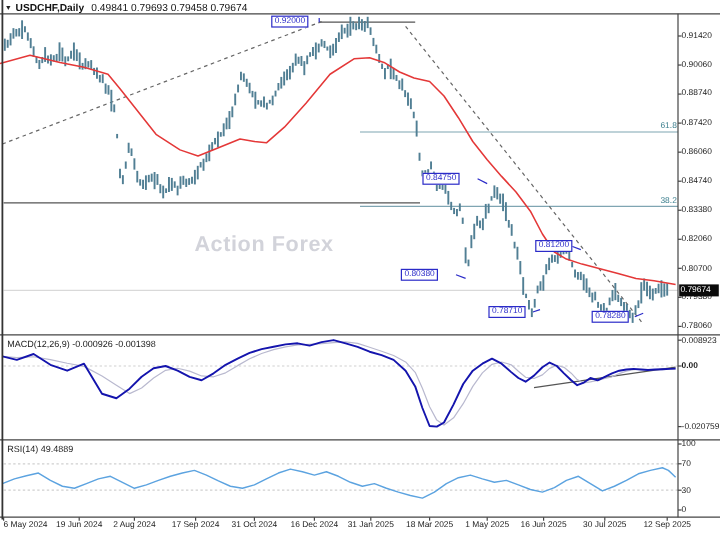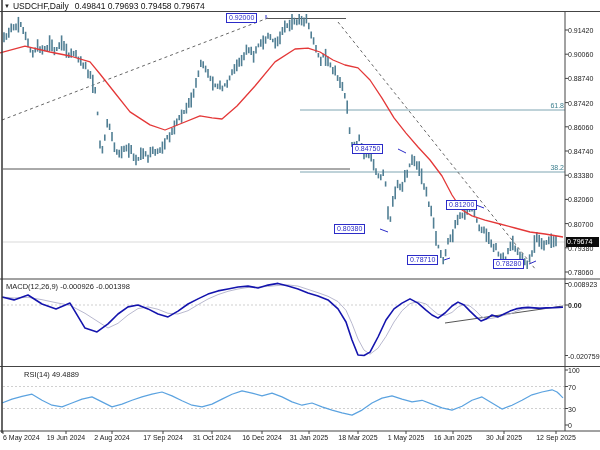--- a/index.html
+++ b/index.html
@@ -6,38 +6,39 @@
   body{width:600px;height:450px;background:#fff;overflow:hidden;position:relative;
        font-family:"Liberation Sans",sans-serif;-webkit-font-smoothing:none;}
   #stage{position:absolute;left:0;top:0;width:600px;height:450px;}
   #watermark{position:absolute;left:162px;top:193px;font-size:18px;font-weight:bold;
              letter-spacing:.5px;color:#d2d3da;z-index:1;}
   #chart-svg{position:absolute;left:0;top:0;z-index:2;}
   #labels{position:absolute;left:0;top:0;width:600px;height:390px;z-index:3;}
   #titlebar{position:absolute;left:4px;top:1px;height:10px;font-size:8.5px;color:#111;
             white-space:nowrap;z-index:4;}
   #titlebar .tri{font-size:6px;color:#222;vertical-align:1px;margin-right:3px;}
-  #titlebar .sym{font-weight:normal;margin-right:6px;}
+  #titlebar .sym{font-weight:bold;margin-right:6px;}
   .axlabel{position:absolute;left:568px;font-size:7px;color:#1a1a1a;transform:translateY(-50%);
            white-space:nowrap;}
   .axbold{font-weight:bold;}
   .fiblabel{position:absolute;font-size:7px;color:#3c7f8e;transform:translate(-100%,-100%);white-space:nowrap;}
   .anno{position:absolute;font-size:7px;line-height:8px;color:#2b2bc8;border:1px solid #2b2bc8;
         background:#fff;padding:0 2px;white-space:nowrap;}
   .datelabel{position:absolute;top:434px;font-size:7px;color:#1a1a1a;white-space:nowrap;
              transform:translateX(-50%);}
   .datelabel.left{transform:none;}
   .indlabel{position:absolute;font-size:7.5px;color:#222;white-space:nowrap;}
   #price-badge{position:absolute;left:566px;width:32px;height:10px;background:#0a0a0a;color:#fff;
                font-size:7px;line-height:10px;text-align:left;padding-left:1px;z-index:5;}
 </style>
 </head>
 <body>
 
 <div id="stage">
+  <div id="watermark">Action Forex</div>
 
   <svg id="chart-svg" width="600" height="450">
       <line x1="3" y1="242" x2="565" y2="242" stroke="#d9d9d9" stroke-width="1"></line>
       <line x1="266" y1="18.5" x2="346" y2="18.5" stroke="#555555" stroke-width="1"></line>
       <line x1="3" y1="169" x2="350" y2="169" stroke="#555555" stroke-width="1"></line>
       <line x1="300" y1="110" x2="565" y2="110" stroke="#7fa5b2" stroke-width="1"></line>
       <line x1="300" y1="172" x2="565" y2="172" stroke="#7fa5b2" stroke-width="1"></line>
       <line x1="2" y1="120" x2="268" y2="18" stroke="#666666" stroke-width="1" stroke-dasharray="3,3"></line>
       <line x1="338" y1="22" x2="536" y2="270" stroke="#666666" stroke-width="1" stroke-dasharray="3,3"></line>
       <line x1="445" y1="323" x2="563" y2="306" stroke="#555555" stroke-width="1"></line>
@@ -322,21 +323,21 @@
       <line x1="504" y1="431" x2="504" y2="434" stroke="#444444" stroke-width="1"></line>
       <line x1="556" y1="431" x2="556" y2="434" stroke="#444444" stroke-width="1"></line>
     </svg>
 
   <div id="titlebar">
     <span class="tri">▼</span><span class="sym">USDCHF,Daily</span><span>0.49841 0.79693 0.79458 0.79674</span>
   </div>
 
   <div id="labels">
     <div class="indlabel" style="left:6px;top:282px;">MACD(12,26,9) -0.000926 -0.001398</div>
-    <div class="indlabel" style="left:24px;top:370px;">RSI(14) 49.4889</div>
+    <div class="indlabel" style="left:6px;top:370px;">RSI(14) 49.4889</div>
     <div id="price-badge" style="top: 237px;">0.79674</div>
   <div class="axlabel" style="top: 30px;">0.91420</div>
       <div class="axlabel" style="top: 54.2px;">0.90060</div>
       <div class="axlabel" style="top: 78.4px;">0.88740</div>
       <div class="axlabel" style="top: 102.6px;">0.87420</div>
       <div class="axlabel" style="top: 126.8px;">0.86060</div>
       <div class="axlabel" style="top: 151px;">0.84740</div>
       <div class="axlabel" style="top: 175.2px;">0.83380</div>
       <div class="axlabel" style="top: 199.4px;">0.82060</div>
       <div class="axlabel" style="top: 223.6px;">0.80700</div>

